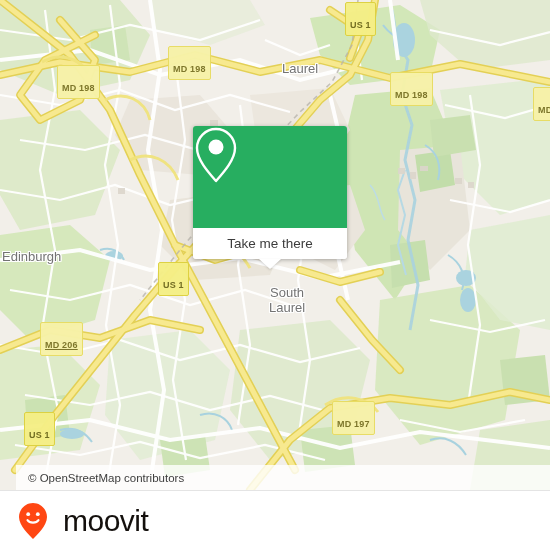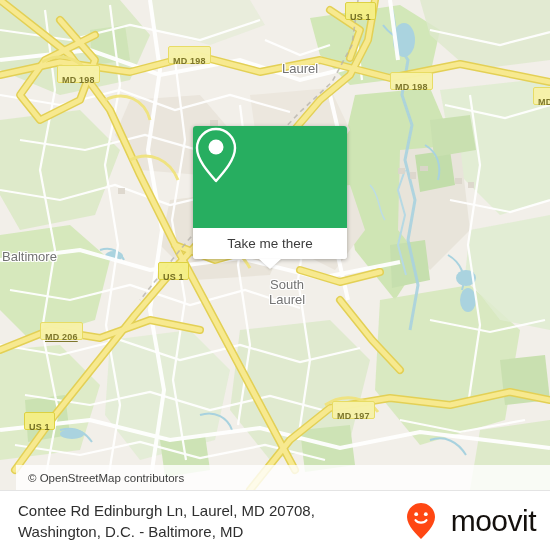--- a/index.html
+++ b/index.html
@@ -45,21 +45,21 @@
     border: 1px solid #e8dc62;
     border-radius: 2px;
     color: #7a7326;
     font-family: "Liberation Sans", sans-serif;
     font-size: 9px;
     font-weight: bold;
     letter-spacing: 0.2px;
     line-height: 13px;
     height: 15px;
     text-align: center;
-    padding: 8px 4px;
+    padding: 16px 4px;
     white-space: nowrap;
     opacity: 0.97;
   }
   .shield.us {
     background: #f5ef86;
     border-color: #ddd13f;
     color: #6f6a1e;
   }
 
   
@@ -329,22 +329,22 @@
     <div class="shield" style="left:168px; top:46px;">MD 198</div>
     <div class="shield" style="left:57px; top:65px;">MD 198</div>
     <div class="shield" style="left:390px; top:72px;">MD 198</div>
     <div class="shield" style="left:533px; top:87px;">MD</div>
     <div class="shield us" style="left:158px; top:262px;">US 1</div>
     <div class="shield" style="left:40px; top:322px;text-decoration:underline;">MD 206</div>
     <div class="shield us" style="left:24px; top:412px;">US 1</div>
     <div class="shield" style="left:332px; top:401px;">MD 197</div>
 
     <div class="place-label" style="left:282px; top:61px;">Laurel</div>
-    <div class="place-label" style="left:2px; top:249px;">Baltimore</div>
-    <div class="place-label" style="left:269px; top:277px;">South
+    <div class="place-label" style="left:2px; top:249px;">Edinburgh</div>
+    <div class="place-label" style="left:269px; top:285px;">South
 Laurel</div>
 
     <div id="popup">
       <div id="popup-head">
         <svg width="46" height="58" viewBox="0 0 46 58">
           <path d="M23 3 C12.5 3 4 11.5 4 22 C4 34 16 47 23 55 C30 47 42 34 42 22 C42 11.5 33.5 3 23 3 Z" fill="none" stroke="#ffffff" stroke-width="2.4" stroke-linejoin="round"></path>
           <circle cx="23" cy="21" r="7.5" fill="#ffffff"></circle>
         </svg>
       </div>
       <div id="popup-foot">
@@ -352,24 +352,20 @@
       </div>
       <div id="popup-tail"></div>
     </div>
 
     <div id="attribution">
       <span>© OpenStreetMap contributors</span>
     </div>
   </div>
 
   <div id="footer">
-    <div id="footer-address">
-      <span class="line">Contee Rd Edinburgh Ln, Laurel, MD 20708,</span>
-      <span class="line">Washington, D.C. - Baltimore, MD</span>
-    </div>
     <div id="brand">
       <svg width="30" height="38" viewBox="0 0 30 38">
         <path d="M15 1 C7.3 1 1 7.3 1 15 C1 24 11 32.5 15 37 C19 32.5 29 24 29 15 C29 7.3 22.7 1 15 1 Z" fill="#ff4713"></path>
         <circle cx="10.2" cy="12.2" r="1.9" fill="#ffffff"></circle>
         <circle cx="19.8" cy="12.2" r="1.9" fill="#ffffff"></circle>
         <path d="M9.5 18.2 C11.6 21.4 18.4 21.4 20.5 18.2" fill="none" stroke="#ffffff" stroke-width="2.1" stroke-linecap="round"></path>
       </svg>
       <span id="brand-word">moovit</span>
     </div>
   </div>

